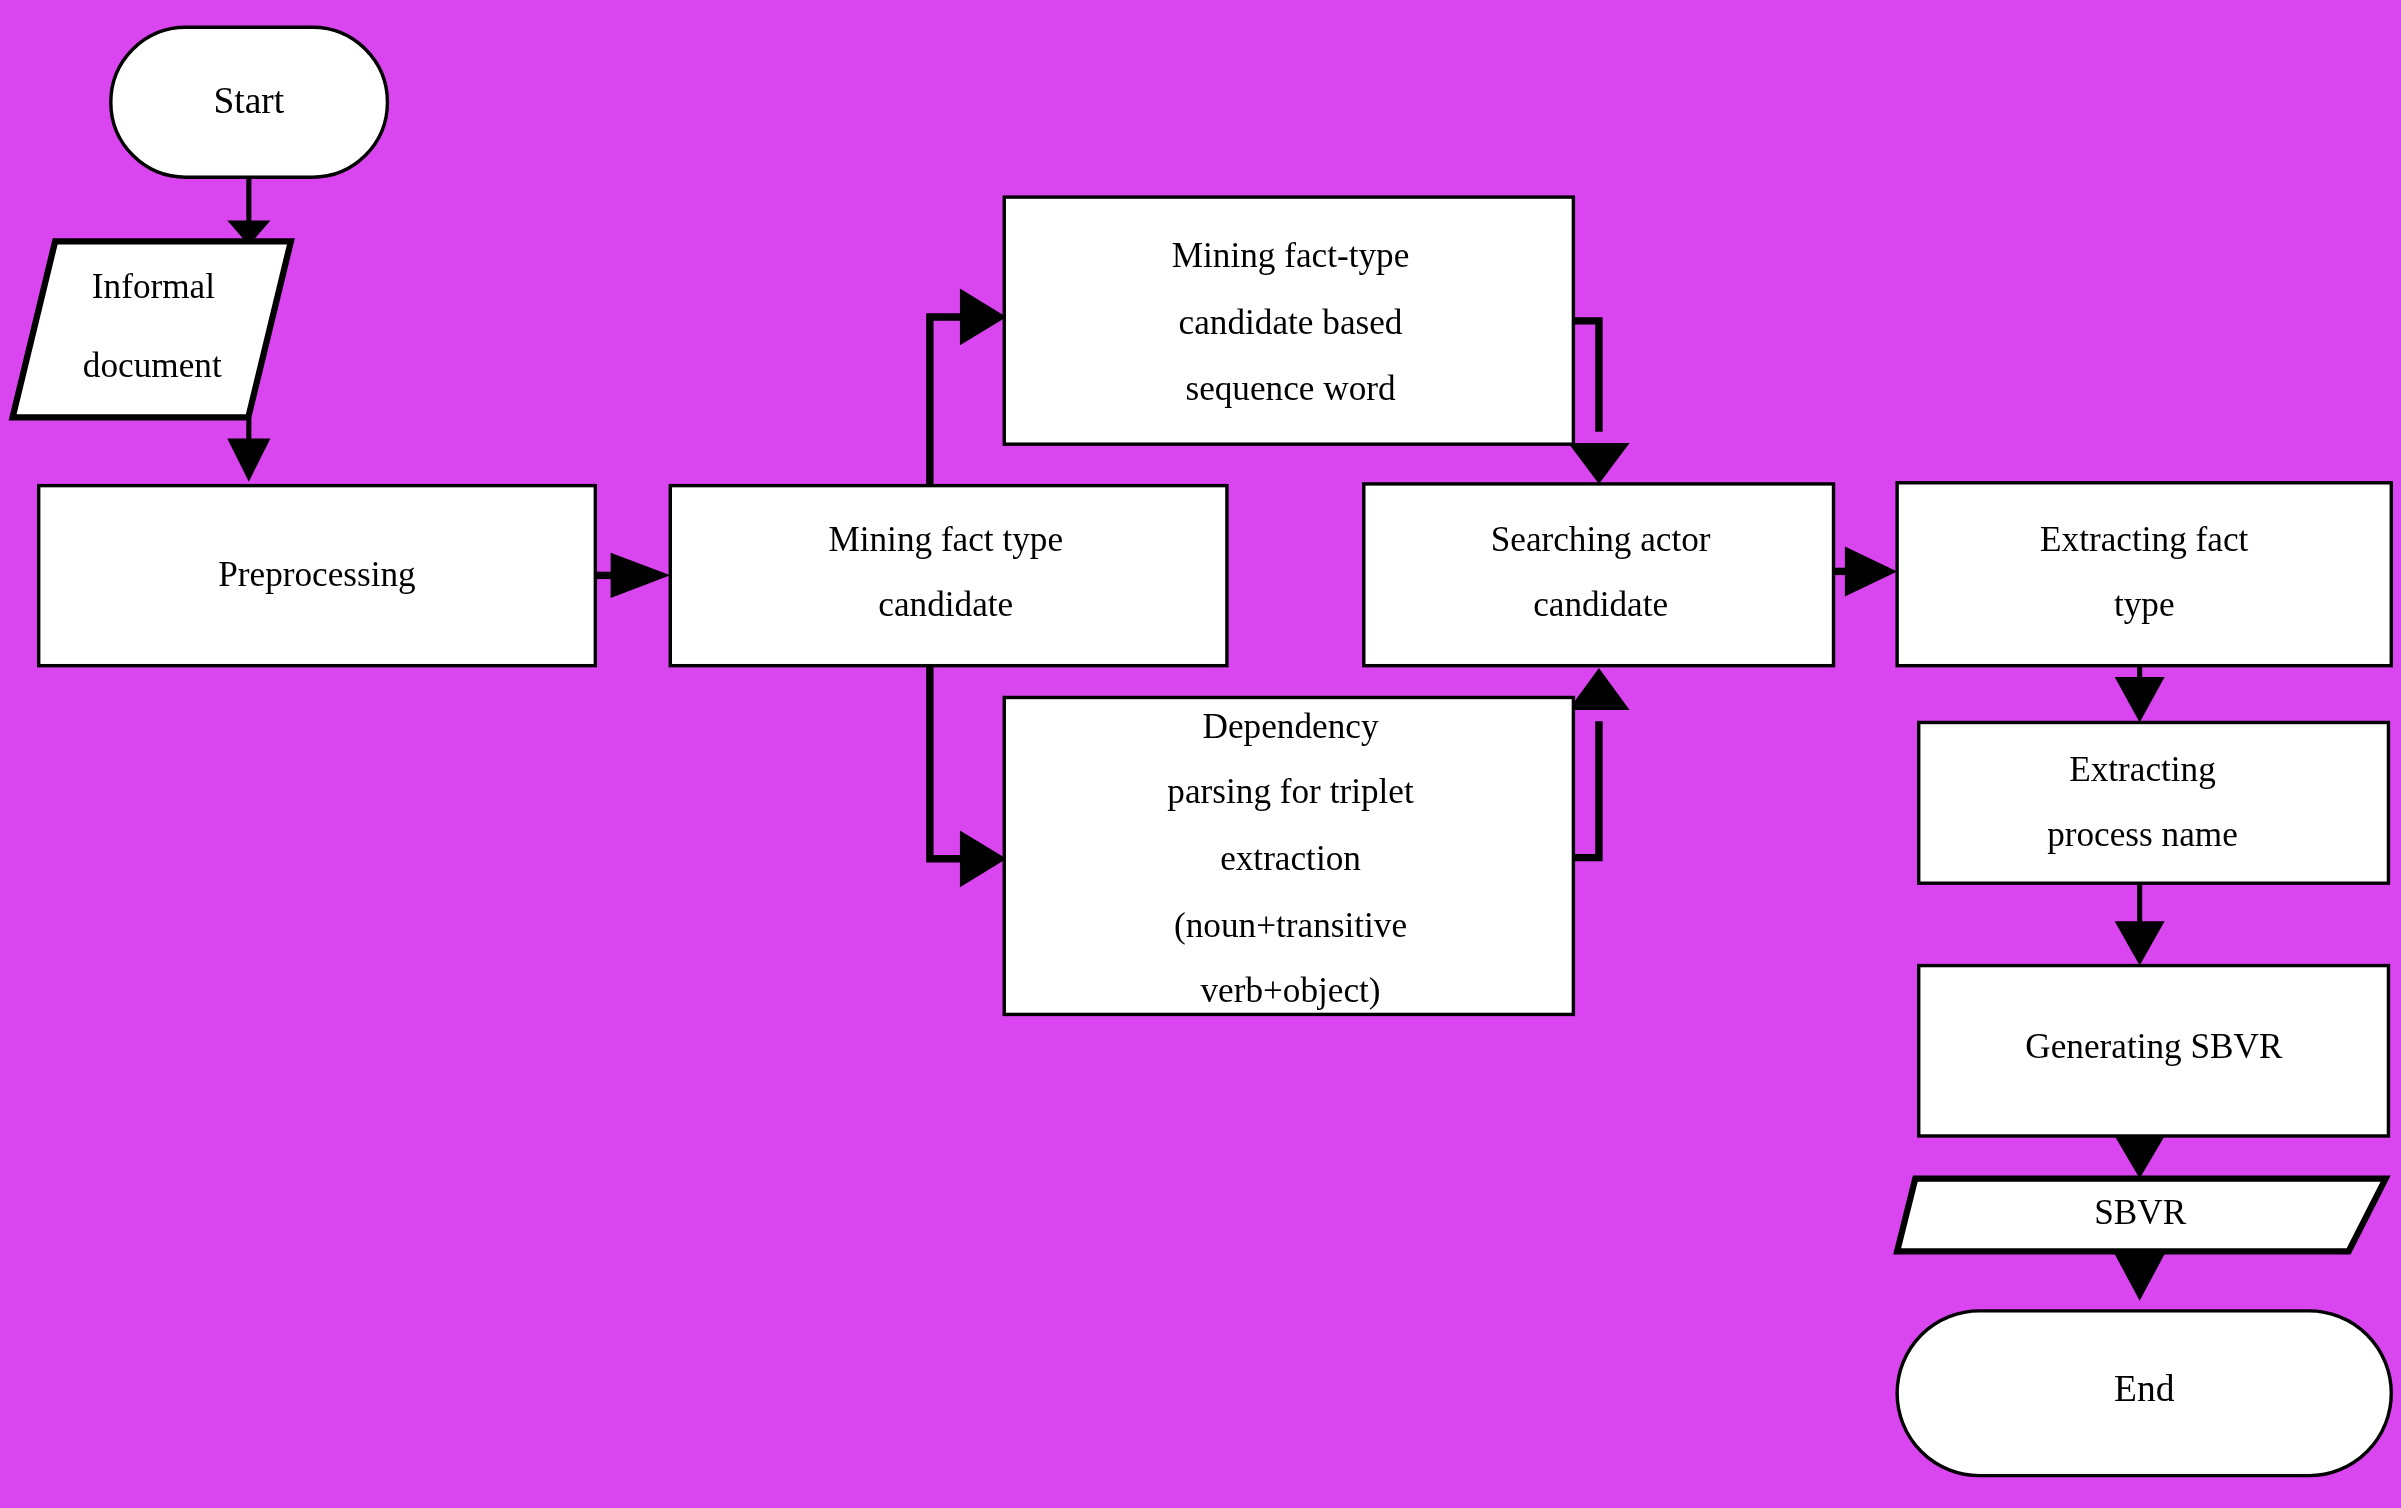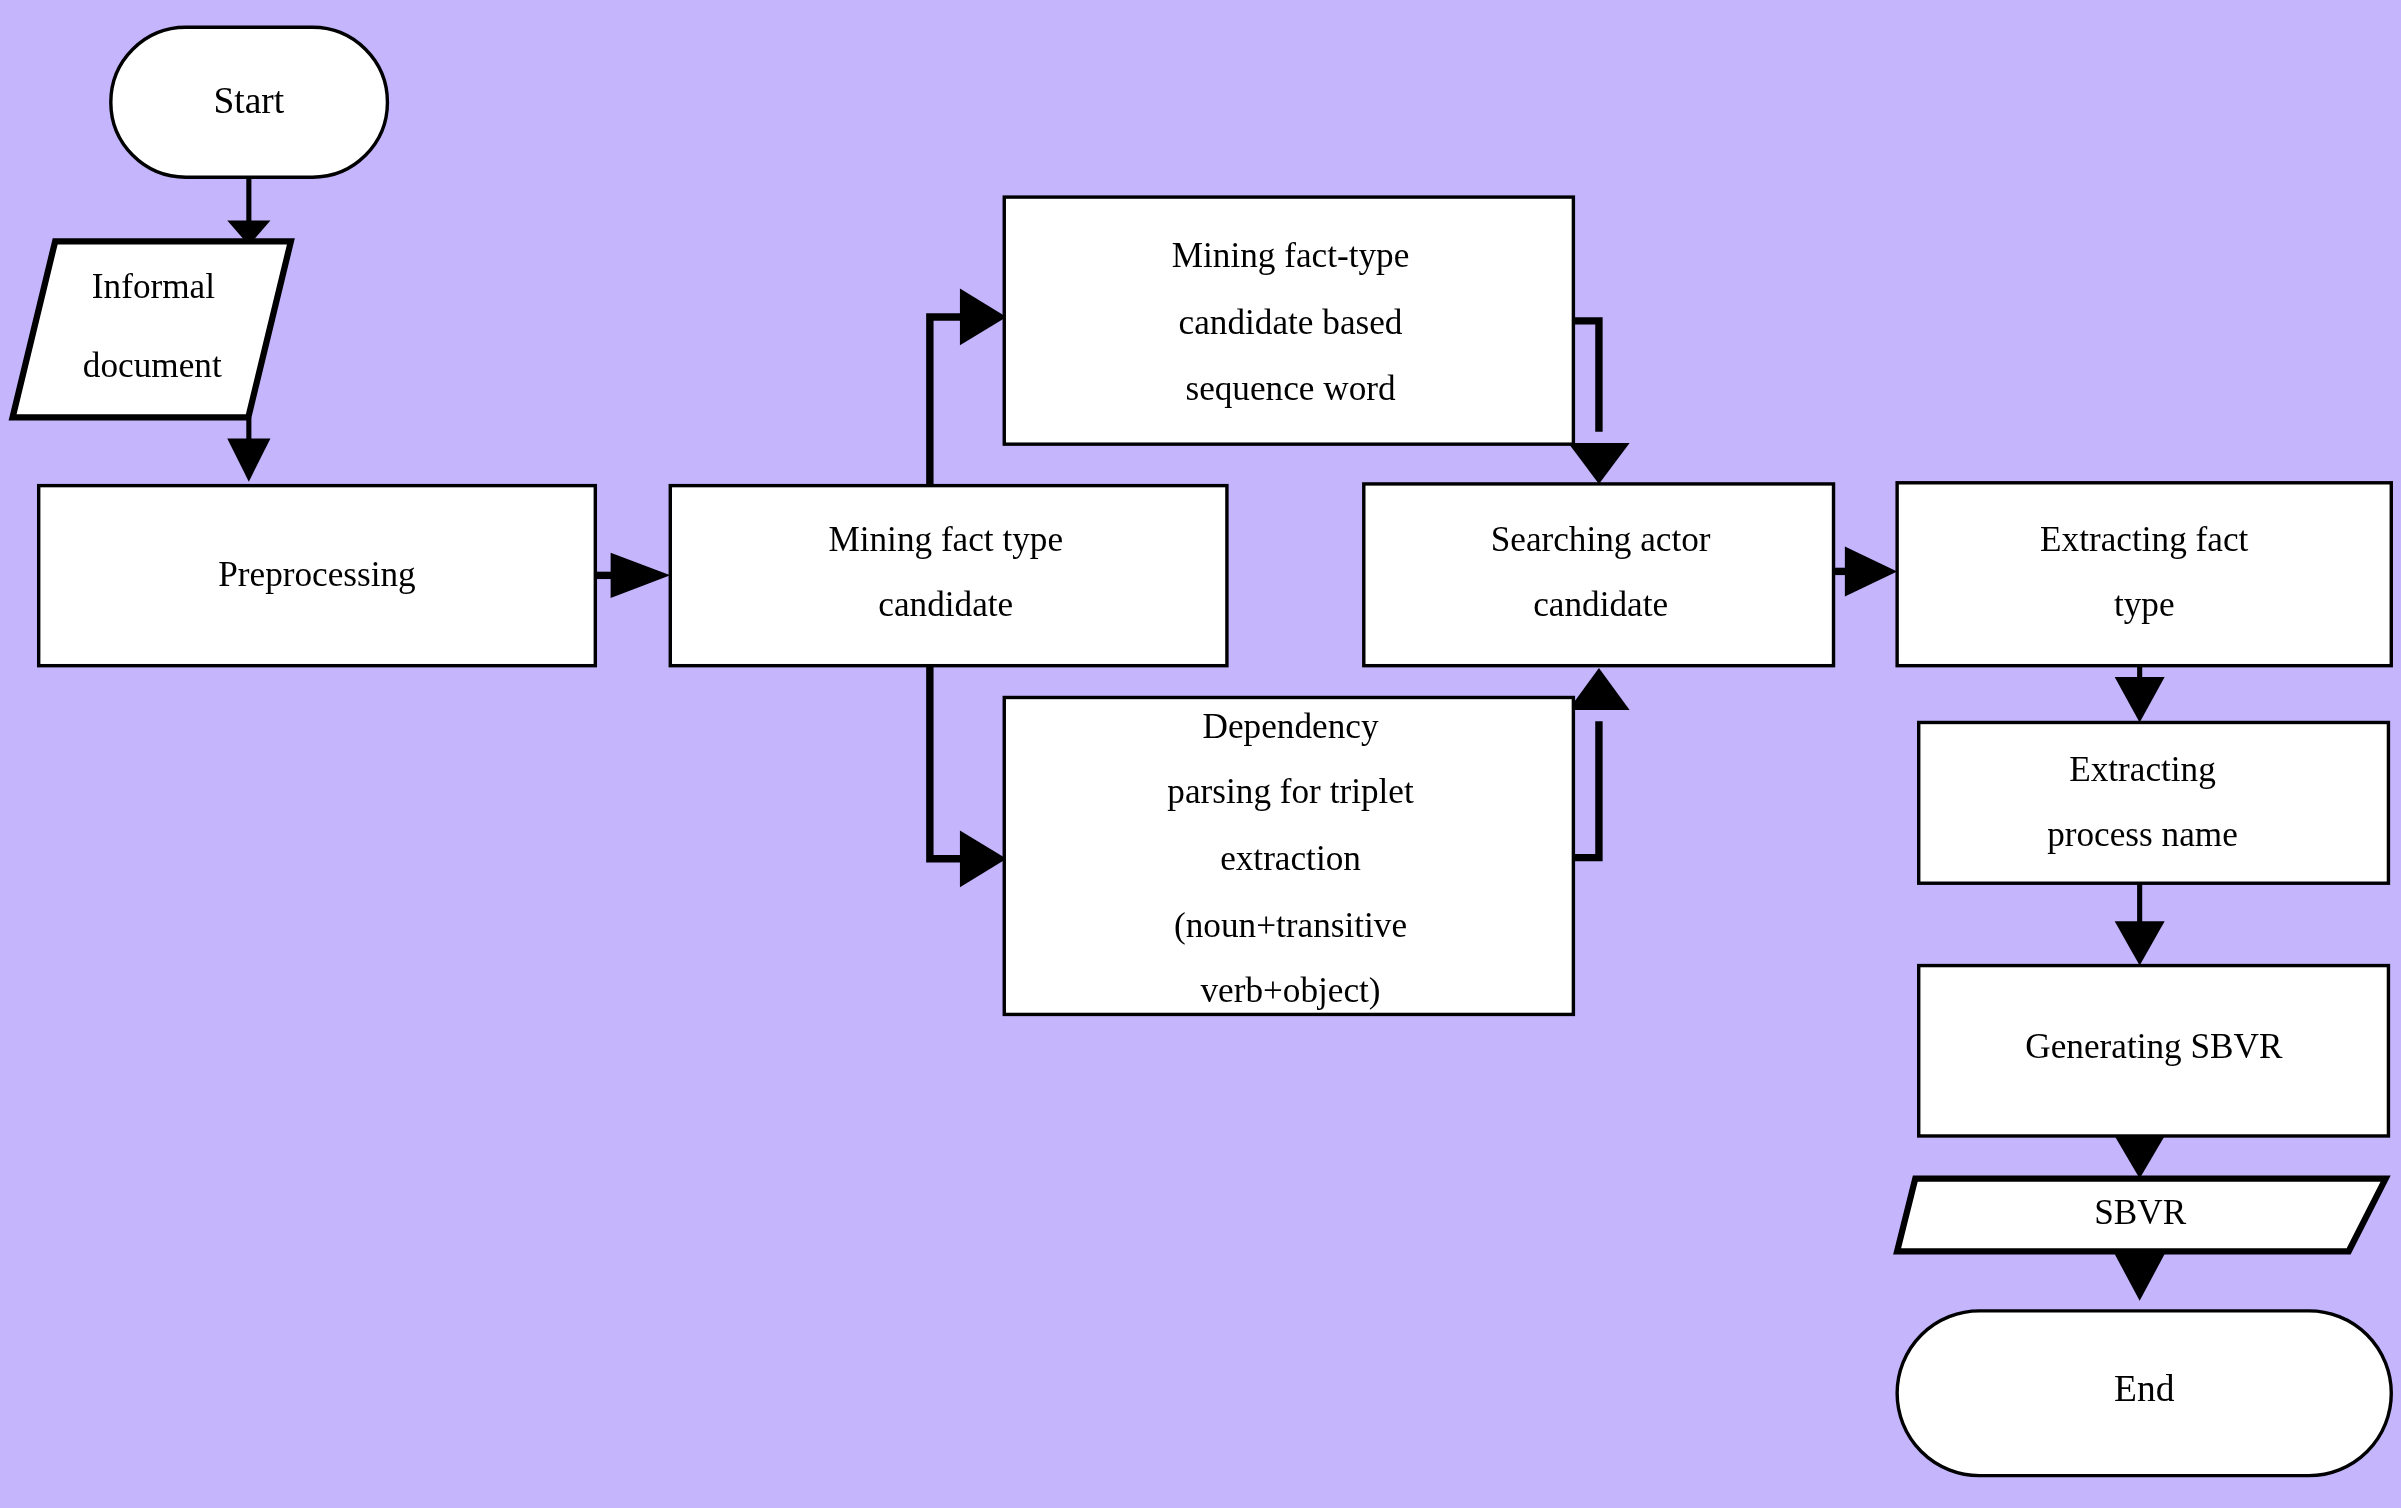--- a/index.html
+++ b/index.html
@@ -8,21 +8,21 @@
     padding: 0;
     background: #ffffff;
   }
   body {
     font-family: "Liberation Serif", "DejaVu Serif", serif;
   }
   #canvas {
     position: relative;
     width: 2401px;
     height: 1508px;
-    background: #c4b5fd;
+    background: #d946ef;
     overflow: hidden;
   }
   #flow-svg {
     position: absolute;
     top: 0;
     left: 0;
     width: 2401px;
     height: 1508px;
   }
   .node-shape-thin {

